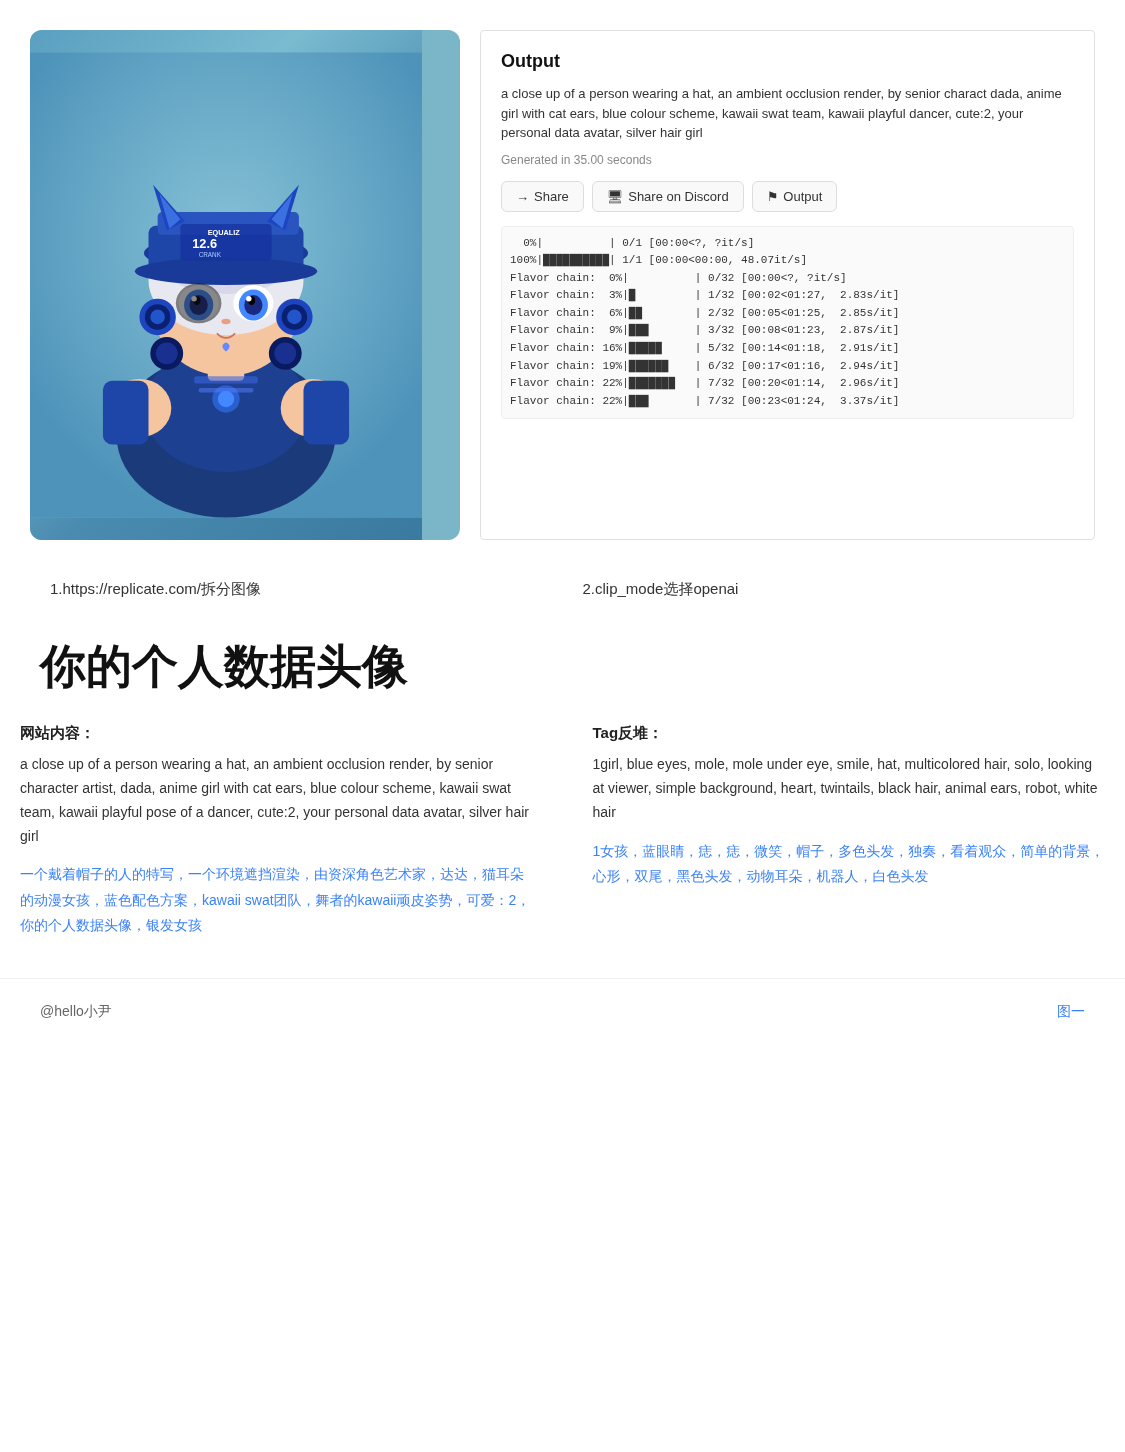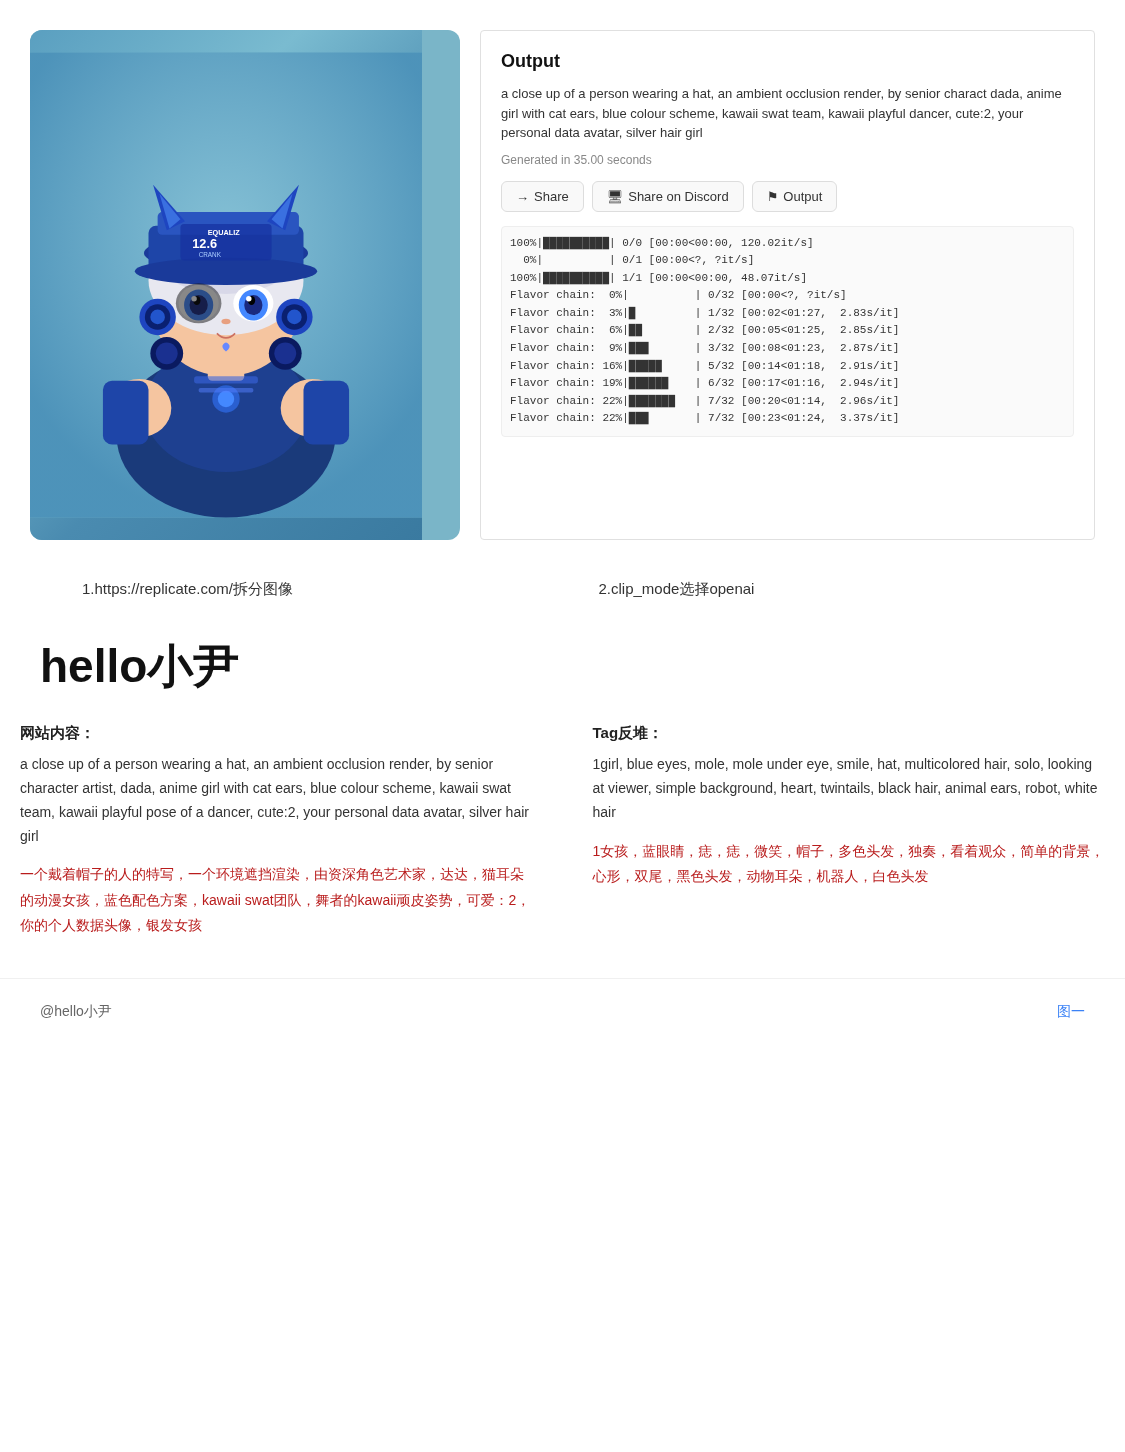--- a/index.html
+++ b/index.html
@@ -101,21 +101,20 @@
       border-radius: 4px;
       padding: 8px;
       border: 1px solid #eee;
     }
 
     
     .middle-section {
       display: flex;
       padding: 20px 50px;
       gap: 40px;
-      margin-left: 32px;
     }
 
     .step-item {
       font-size: 15px;
       color: #333;
       flex: 1;
     }
 
     
     .heading-section {
@@ -150,21 +149,21 @@
 
     .content-text {
       font-size: 14px;
       color: #333;
       line-height: 1.7;
       margin-bottom: 14px;
     }
 
     .content-text-zh {
       font-size: 14px;
-      color: #b91c1c;
+      color: #3b82f6;
       line-height: 1.8;
     }
 
     
     .footer {
       display: flex;
       justify-content: space-between;
       padding: 24px 40px;
       margin-top: 20px;
       border-top: 1px solid #f0f0f0;
@@ -293,21 +292,20 @@
         <span>🖥</span>
         <span>Share on Discord</span>
       </button>
       <button class="action-btn">
         <span>⚑</span>
         <span>Output</span>
       </button>
     </div>
 
     <div class="log-area">
-      <div>100%|██████████| 0/0 [00:00&lt;00:00, 120.02it/s]</div>
       <div>&nbsp;&nbsp;0%|&nbsp;&nbsp;&nbsp;&nbsp;&nbsp;&nbsp;&nbsp;&nbsp;&nbsp;&nbsp;| 0/1 [00:00&lt;?, ?it/s]</div>
       <div>100%|██████████| 1/1 [00:00&lt;00:00, 48.07it/s]</div>
       <div>Flavor chain:&nbsp;&nbsp;0%|&nbsp;&nbsp;&nbsp;&nbsp;&nbsp;&nbsp;&nbsp;&nbsp;&nbsp;&nbsp;| 0/32 [00:00&lt;?, ?it/s]</div>
       <div>Flavor chain:&nbsp;&nbsp;3%|█&nbsp;&nbsp;&nbsp;&nbsp;&nbsp;&nbsp;&nbsp;&nbsp;&nbsp;| 1/32 [00:02&lt;01:27,&nbsp;&nbsp;2.83s/it]</div>
       <div>Flavor chain:&nbsp;&nbsp;6%|██&nbsp;&nbsp;&nbsp;&nbsp;&nbsp;&nbsp;&nbsp;&nbsp;| 2/32 [00:05&lt;01:25,&nbsp;&nbsp;2.85s/it]</div>
       <div>Flavor chain:&nbsp;&nbsp;9%|███&nbsp;&nbsp;&nbsp;&nbsp;&nbsp;&nbsp;&nbsp;| 3/32 [00:08&lt;01:23,&nbsp;&nbsp;2.87s/it]</div>
       <div>Flavor chain: 16%|█████&nbsp;&nbsp;&nbsp;&nbsp;&nbsp;| 5/32 [00:14&lt;01:18,&nbsp;&nbsp;2.91s/it]</div>
       <div>Flavor chain: 19%|██████&nbsp;&nbsp;&nbsp;&nbsp;| 6/32 [00:17&lt;01:16,&nbsp;&nbsp;2.94s/it]</div>
       <div>Flavor chain: 22%|███████&nbsp;&nbsp;&nbsp;| 7/32 [00:20&lt;01:14,&nbsp;&nbsp;2.96s/it]</div>
       <div>Flavor chain: 22%|███&nbsp;&nbsp;&nbsp;&nbsp;&nbsp;&nbsp;&nbsp;| 7/32 [00:23&lt;01:24,&nbsp;&nbsp;3.37s/it]</div>
@@ -315,21 +313,21 @@
 
   </div>
 </div>
 
 <div class="middle-section">
   <div class="step-item">1.https://replicate.com/拆分图像</div>
   <div class="step-item">2.clip_mode选择openai</div>
 </div>
 
 <div class="heading-section">
-  <h1 class="main-heading">hello小尹</h1>
+  <h1 class="main-heading">你的个人数据头像</h1>
 </div>
 
 <div class="content-grid">
 
   <div class="content-col">
     <div class="content-label">网站内容：</div>
     <div class="content-text">a close up of a person wearing a hat, an ambient occlusion render, by senior character artist, dada, anime girl with cat ears, blue colour scheme, kawaii swat team, kawaii playful pose of a dancer, cute:2, your personal data avatar, silver hair girl</div>
     <div class="content-text-zh">一个戴着帽子的人的特写，一个环境遮挡渲染，由资深角色艺术家，达达，猫耳朵的动漫女孩，蓝色配色方案，kawaii swat团队，舞者的kawaii顽皮姿势，可爱：2，你的个人数据头像，银发女孩</div>
   </div>
 

